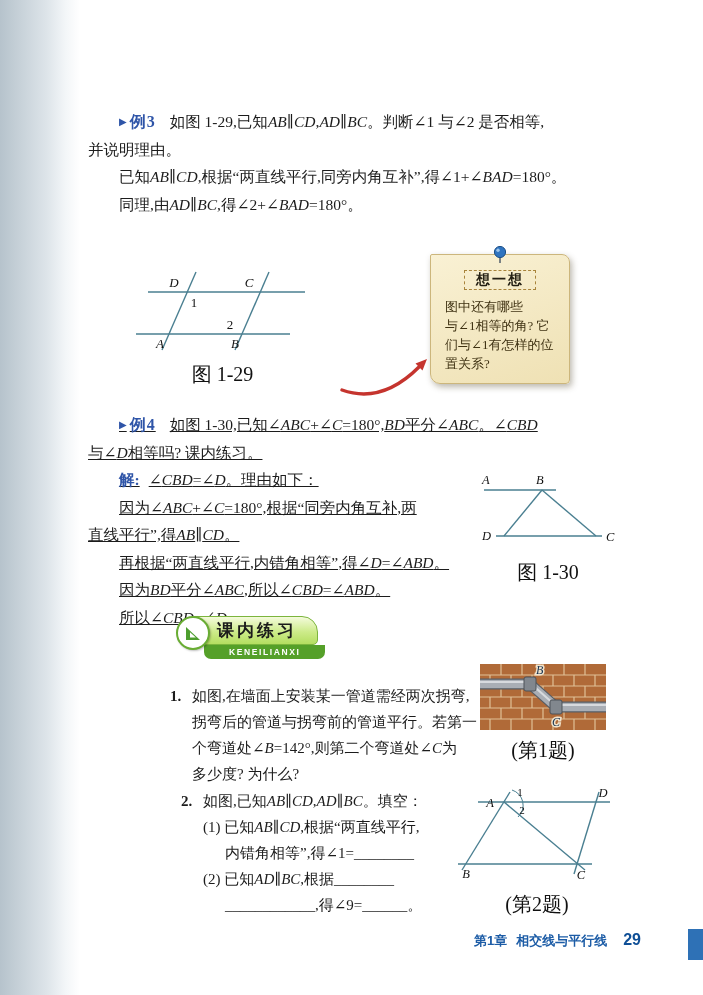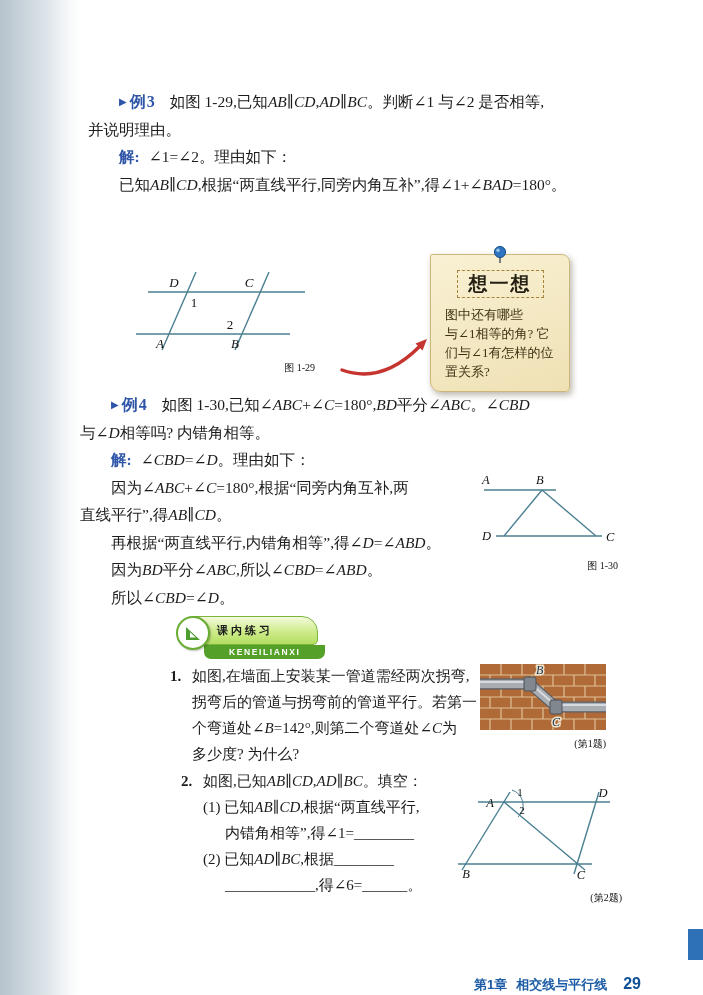--- a/index.html
+++ b/index.html
@@ -1,73 +1,73 @@
 <!DOCTYPE html>
 <html><head>
 <meta charset="utf-8">
 <style>
   html,body{margin:0;padding:0;background:#888;}
   #page{position:relative;width:703px;height:995px;background:#ffffff;overflow:hidden;
         font-family:"Liberation Serif","DejaVu Serif",serif;color:#1c1c1c;}
   #left-band{position:absolute;left:0;top:0;width:80px;height:100%;
         background:linear-gradient(90deg,#b6c3cc 0%,#c9d3da 28%,#dde4e9 58%,#f3f6f8 82%,#fff 100%);}
-  .sec{position:absolute;}
+  .sec{position:absolute;margin-top:20px;}
   .line{margin:0;font-size:15.5px;line-height:27.5px;white-space:nowrap;}
   .ind{text-indent:31px;}
   .it{font-style:italic;}
   .mk-icon{color:#2f55a8;font-size:10px;vertical-align:2px;margin-right:3px;}
   .mk{color:#2f55a8;font-weight:bold;font-size:16px;margin-right:14px;letter-spacing:1px;}
   .solmk{color:#2f55a8;font-weight:bold;margin-right:9px;}
   
   .figwrap{position:absolute;text-align:center;}
-  .figcap{font-size:10px;margin-top:3px;color:#111;white-space:nowrap;text-align:right;}
+  .figcap{font-size:20px;margin-top:3px;color:#111;white-space:nowrap;}
   
   #note{position:absolute;left:430px;top:254px;width:140px;min-height:124px;box-sizing:border-box;
         background:linear-gradient(160deg,#f9f1d4,#efe1b4);border:1px solid #ccb67c;
         border-radius:2px 8px 4px 10px;box-shadow:2px 3px 6px rgba(60,50,20,.35);
         padding:15px 6px 10px;}
   .note-title{width:max-content;margin:0 auto 7px;border:1px dashed #a8843b;padding:0 11px;
-        font-weight:bold;font-size:19px;color:#242014;letter-spacing:2px;}
+        font-weight:bold;font-size:14px;color:#242014;letter-spacing:2px;}
   .note-line{font-size:13px;line-height:19px;color:#3f3213;padding-left:8px;white-space:nowrap;}
   .pin{position:absolute;top:-9px;left:50%;transform:translateX(-50%);}
   
   #badge{position:absolute;left:176px;top:616px;width:150px;height:46px;}
   .badge-main{margin-left:14px;height:27px;line-height:27px;width:100px;
         background:linear-gradient(#f4fbdc,#cdeb8a 55%,#b4de60);
         border:1.6px solid #7cb53d;border-radius:5px 16px 5px 5px;padding-left:26px;
-        font-size:11px;font-weight:bold;letter-spacing:3px;color:#1b1b1b;}
+        font-size:17px;font-weight:bold;letter-spacing:3px;color:#1b1b1b;}
   .badge-sub{margin-left:28px;width:max-content;background:#55a029;color:#fff;
         font:bold 8.5px "Liberation Sans",sans-serif;letter-spacing:1.6px;
         padding:2px 25px;border-radius:0 0 7px 7px;}
   .badge-icon{position:absolute;left:0;top:0;width:30px;height:30px;border-radius:50%;
         background:#fff;border:2px solid #69ad33;z-index:2;display:flex;align-items:center;
         justify-content:center;box-shadow:1px 1px 2px rgba(0,0,0,.25);}
   
   .qline{margin:0;font-size:15px;line-height:26px;white-space:nowrap;}
   .qnum{font-weight:bold;display:inline-block;width:22px;}
   .qind{padding-left:22px;}
   .qind2{padding-left:44px;}
   
   #footer{position:absolute;top:931px;right:62px;color:#1c5ca6;
-        font-family:"Liberation Sans",sans-serif;font-size:13px;font-weight:bold;white-space:nowrap;margin-top:44px;}
+        font-family:"Liberation Sans",sans-serif;font-size:13px;font-weight:bold;white-space:nowrap;}
   #footer .ftitle{margin-left:9px;}
   #footer .fpage{margin-left:16px;font-size:16px;color:#0f4f96;}
   #edge-bar{position:absolute;right:0;top:929px;width:15px;height:31px;background:#2e71b6;}
 </style>
 </head>
 <body>
 
 <div id="page">
   <div id="left-band"></div>
 
   <div class="sec" id="sec-ex3" style="left:88px;top:88px;width:585px;">
     <p class="line ind"><span class="mk-icon">▶</span><span class="mk">例3</span><span><span>如图 1-29,已知</span><span class="it">AB</span><span>∥</span><span class="it">CD</span><span>,</span><span class="it">AD</span><span>∥</span><span class="it">BC</span><span>。判断∠1 与∠2 是否相等,</span></span></p>
     <p class="line"><span>并说明理由。</span></p>
-    <p class="line ind"><span class="solmk">解:</span><span><span>∠1=∠2。理由如下：</span></span></p>
     <p class="line ind"><span>已知</span><span class="it">AB</span><span>∥</span><span class="it">CD</span><span>,根据“两直线平行,同旁内角互补”,得∠1+∠</span><span class="it">BAD</span><span>=180°。</span></p>
+    <p class="line ind"><span>同理,由</span><span class="it">AD</span><span>∥</span><span class="it">BC</span><span>,得∠2+∠</span><span class="it">BAD</span><span>=180°。</span></p>
   </div>
 
   <div class="figwrap" style="left:130px;top:256px;width:185px;">
     <svg width="185" height="98" viewBox="0 0 185 98">
       <g stroke="#4a7f91" stroke-width="1.4" fill="none">
         <line x1="18" y1="36" x2="175" y2="36"></line>
         <line x1="6" y1="78" x2="160" y2="78"></line>
         <line x1="32" y1="94" x2="66" y2="16"></line>
         <line x1="105" y1="94" x2="139" y2="16"></line>
       </g>
@@ -98,23 +98,23 @@
     <div class="note-line">置关系?</div>
   </div>
 
   <div class="sec" style="left:336px;top:330px;">
     <svg width="100" height="52" viewBox="0 0 100 52">
       <path d="M6,40 C34,50 60,40 83,17" fill="none" stroke="#c5342e" stroke-width="3.4" stroke-linecap="round"></path>
       <polygon points="91,9 86.5,20.5 79.5,13.5" fill="#c5342e"></polygon>
     </svg>
   </div>
 
-  <div class="sec" id="sec-ex4" style="left:80px;top:391px;width:585px;">
+  <div class="sec" id="sec-ex4" style="left:88px;top:391px;width:585px;text-decoration:underline;">
     <p class="line ind"><span class="mk-icon">▶</span><span class="mk">例4</span><span><span>如图 1-30,已知∠</span><span class="it">ABC</span><span>+∠</span><span class="it">C</span><span>=180°,</span><span class="it">BD</span><span>平分∠</span><span class="it">ABC</span><span>。∠</span><span class="it">CBD</span></span></p>
-    <p class="line"><span>与∠</span><span class="it">D</span><span>相等吗? 内错角相等。</span></p>
+    <p class="line"><span>与∠</span><span class="it">D</span><span>相等吗? 课内练习。</span></p>
     <p class="line ind"><span class="solmk">解:</span><span><span>∠</span><span class="it">CBD</span><span>=∠</span><span class="it">D</span><span>。理由如下：</span></span></p>
     <p class="line ind"><span>因为∠</span><span class="it">ABC</span><span>+∠</span><span class="it">C</span><span>=180°,根据“同旁内角互补,两</span></p>
     <p class="line"><span>直线平行”,得</span><span class="it">AB</span><span>∥</span><span class="it">CD</span><span>。</span></p>
     <p class="line ind"><span>再根据“两直线平行,内错角相等”,得∠</span><span class="it">D</span><span>=∠</span><span class="it">ABD</span><span>。</span></p>
     <p class="line ind"><span>因为</span><span class="it">BD</span><span>平分∠</span><span class="it">ABC</span><span>,所以∠</span><span class="it">CBD</span><span>=∠</span><span class="it">ABD</span><span>。</span></p>
     <p class="line ind"><span>所以∠</span><span class="it">CBD</span><span>=∠</span><span class="it">D</span><span>。</span></p>
   </div>
 
   <div class="figwrap" style="left:478px;top:470px;width:140px;">
     <svg width="140" height="82" viewBox="0 0 140 82">
@@ -172,21 +172,21 @@
       </g>
     </svg>
     <div class="figcap">(第1题)</div>
   </div>
 
   <div class="sec" style="left:181px;top:768px;width:300px;">
     <p class="qline"><span class="qnum">2.</span><span><span>如图,已知</span><span class="it">AB</span><span>∥</span><span class="it">CD</span><span>,</span><span class="it">AD</span><span>∥</span><span class="it">BC</span><span>。填空：</span></span></p>
     <p class="qline qind"><span>(1) 已知</span><span class="it">AB</span><span>∥</span><span class="it">CD</span><span>,根据“两直线平行,</span></p>
     <p class="qline qind2"><span>内错角相等”,得∠1=</span><span>________</span></p>
     <p class="qline qind"><span>(2) 已知</span><span class="it">AD</span><span>∥</span><span class="it">BC</span><span>,根据</span><span>________</span></p>
-    <p class="qline qind2"><span>____________</span><span>,得∠6=</span><span>______</span><span>。</span></p>
+    <p class="qline qind2"><span>____________</span><span>,得∠9=</span><span>______</span><span>。</span></p>
   </div>
 
   <div class="figwrap" style="left:452px;top:782px;width:170px;">
     <svg width="170" height="102" viewBox="0 0 170 102">
       <g stroke="#4a7f91" stroke-width="1.4" fill="none">
         <line x1="26" y1="20" x2="158" y2="20"></line>
         <line x1="10" y1="88" x2="58" y2="10"></line>
         <line x1="6" y1="82" x2="140" y2="82"></line>
         <line x1="52" y1="20" x2="133" y2="88"></line>
         <line x1="147" y1="10" x2="122" y2="92"></line>

